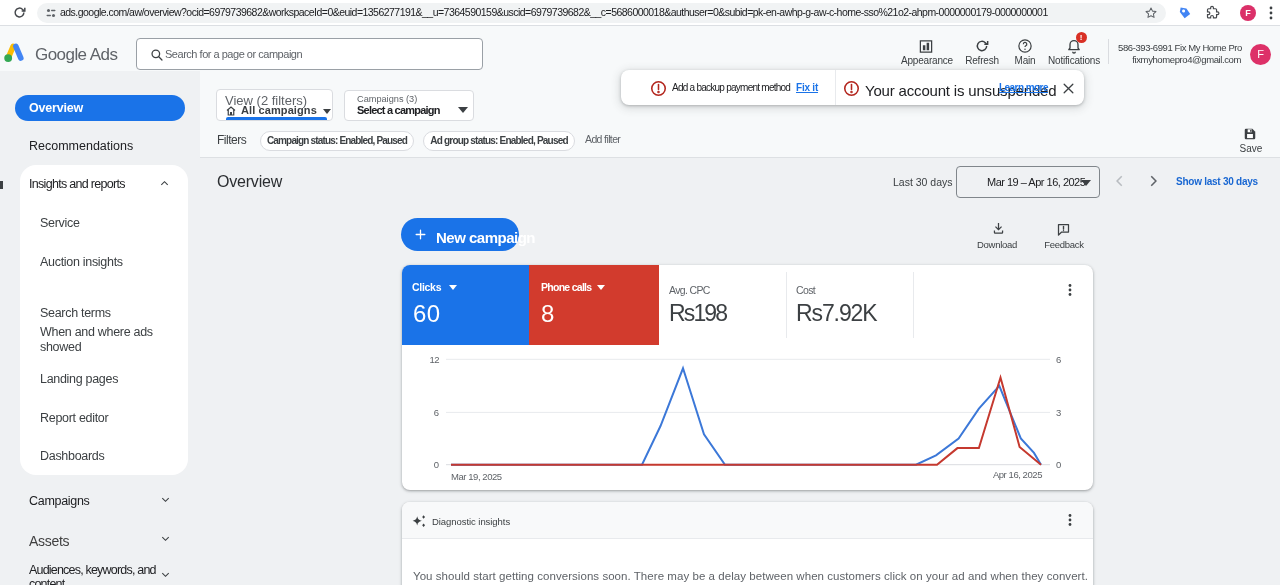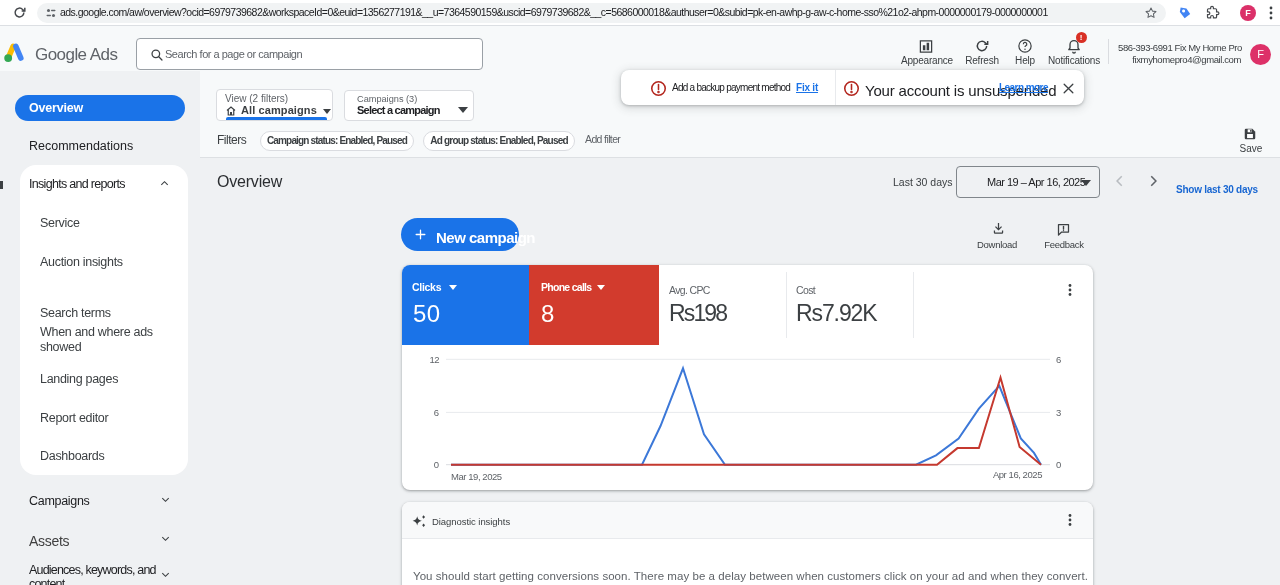--- a/index.html
+++ b/index.html
@@ -69,21 +69,21 @@
 <svg class="abs" style="left:974px;top:38px;" width="16" height="16" viewBox="0 0 24 24" fill="none" stroke="#3c4043" stroke-width="2.2">
   <path d="M19 12a7 7 0 1 1-2.05-4.95L20 10"></path>
   <path d="M15.5 9.5 H20.5 V4.5"></path>
 </svg>
 <div class="abs" style="left:957px;top:55px;width:50px;text-align:center;font-size:10px;color:#3c4043;letter-spacing:-0.2px;">Refresh</div>
 <svg class="abs" style="left:1017px;top:38px;" width="16" height="16" viewBox="0 0 24 24" fill="none" stroke="#3c4043" stroke-width="1.8">
   <circle cx="12" cy="12" r="9.2"></circle>
   <path d="M9.5 9.2a2.6 2.6 0 1 1 3.8 2.3c-.9.5-1.3 1-1.3 2"></path>
   <circle cx="12" cy="16.8" r="1.1" fill="#3c4043" stroke="none"></circle>
 </svg>
-<div class="abs" style="left:1004px;top:55px;width:42px;text-align:center;font-size:10px;color:#3c4043;letter-spacing:-0.2px;">Help</div>
+<div class="abs" style="left:1004px;top:55px;width:42px;text-align:center;font-size:10px;color:#3c4043;letter-spacing:-0.2px;">Main</div>
 <svg class="abs" style="left:1066px;top:38px;" width="16" height="16" viewBox="0 0 24 24" fill="none" stroke="#3c4043" stroke-width="2">
   <path d="M6 10a6 6 0 0 1 12 0v5l1.8 2.5H4.2L6 15z" stroke-linejoin="round"></path>
   <path d="M10 20.5a2 2 0 0 0 4 0"></path>
 </svg>
 <div class="abs" style="left:1075.5px;top:32px;width:11px;height:11px;border-radius:50%;background:#d93025;color:#fff;font-size:8px;font-weight:bold;text-align:center;line-height:11px;">!</div>
 <div class="abs" style="left:1035px;top:55px;width:78px;text-align:center;font-size:10px;color:#3c4043;letter-spacing:-0.2px;">Notifications</div>
 <div class="abs" style="left:1108px;top:39px;width:1px;height:25px;background:#dadce0;"></div>
 <div class="abs" style="left:1118px;top:42px;width:123px;text-align:right;font-size:9.5px;color:#3c4043;line-height:11.5px;letter-spacing:-0.4px;">586-393-6991 Fix My Home Pro<br>fixmyhomepro4@gmail.com</div>
 <div class="abs" style="left:1250px;top:43.5px;width:21px;height:21px;border-radius:50%;background:#dd3168;color:#fff;font-size:11px;text-align:center;line-height:21px;">F</div>
 
@@ -112,21 +112,21 @@
 <div class="abs" style="left:29px;top:532.5px;font-size:14px;color:#404040;letter-spacing:-0.3px;">Assets</div>
 <svg class="abs" style="left:160px;top:532.5px;" width="11" height="11" viewBox="0 0 24 24" fill="none" stroke="#3c4043" stroke-width="2.4">
     <path d="M5 9l7 7 7-7"></path>
   </svg>
 <div class="abs" style="left:29px;top:562.5px;font-size:12.5px;color:#202124;line-height:14px;letter-spacing:-0.8px;white-space:normal;width:160px;">Audiences, keywords, and content</div>
 <svg class="abs" style="left:160px;top:569px;" width="11" height="11" viewBox="0 0 24 24" fill="none" stroke="#3c4043" stroke-width="2.4">
     <path d="M5 9l7 7 7-7"></path>
   </svg>
 
 <div class="abs" style="left:216px;top:89px;width:117px;height:32px;background:#fff;border:1px solid #dadce0;border-radius:4px;">
-  <div class="abs" style="left:8px;top:2.5px;font-size:10px;color:#5f6368;letter-spacing:0px;">View (2 filters)</div>
+  <div class="abs" style="left:8px;top:2.5px;font-size:13px;color:#5f6368;letter-spacing:0px;">View (2 filters)</div>
   <svg class="abs" style="left:8px;top:14.5px;" width="12" height="12" viewBox="0 0 24 24" fill="none" stroke="#3c4043" stroke-width="2.4">
       <path d="M4 11l8-7 8 7"></path>
       <path d="M6.5 9.5V20h11V9.5"></path>
       <rect x="10" y="14" width="4" height="6" fill="#3c4043" stroke="none"></rect>
     </svg>
   <div class="abs" style="left:24px;top:14px;font-size:11px;color:#3c4043;font-weight:bold;letter-spacing:0.1px;">All campaigns</div>
   <div class="abs" style="left:106px;top:18.5px;width:0;height:0;border-left:4px solid transparent;border-right:4px solid transparent;border-top:5px solid #3c4043;"></div>
   <div class="abs" style="left:9px;bottom:0px;width:101px;height:3px;background:#1a73e8;border-radius:2px 2px 0 0;"></div>
 </div>
 <div class="abs" style="left:344px;top:90px;width:130px;height:31px;background:#fff;border:1px solid #dadce0;border-radius:4px;">
@@ -176,21 +176,21 @@
 <div class="abs" style="left:956px;top:166px;width:144px;height:32px;border:1px solid #80868b;border-radius:4px;">
   <div class="abs" style="left:10px;top:9px;font-size:11px;color:#202124;letter-spacing:-0.5px;margin-left:20px;">Mar 19 – Apr 16, 2025</div>
   <div class="abs" style="left:124px;top:13px;width:0;height:0;border-left:5px solid transparent;border-right:5px solid transparent;border-top:6px solid #3c4043;"></div>
 </div>
 <svg class="abs" style="left:1113px;top:174px;" width="14" height="14" viewBox="0 0 24 24" fill="none" stroke="#b8bcc0" stroke-width="2.6">
     <path d="M15 4l-8 8 8 8"></path>
   </svg>
 <svg class="abs" style="left:1146px;top:174px;" width="14" height="14" viewBox="0 0 24 24" fill="none" stroke="#5f6368" stroke-width="2.6">
     <path d="M9 4l8 8-8 8"></path>
   </svg>
-<div class="abs" style="left:1176px;top:176px;font-size:10px;color:#1967d2;font-weight:bold;letter-spacing:-0.25px;margin-top:8px;">Show last 30 days</div>
+<div class="abs" style="left:1176px;top:176px;font-size:10px;color:#1967d2;font-weight:bold;letter-spacing:-0.25px;">Show last 30 days</div>
 
 <div class="abs" style="left:401px;top:218px;width:118px;height:33px;border-radius:17px;background:#1a73e8;color:#fff;">
   <svg class="abs" style="left:13px;top:10px;" width="13" height="13" viewBox="0 0 24 24" fill="none" stroke="#fff" stroke-width="2.4" stroke-linecap="round">
       <path d="M12 4v16M4 12h16"></path>
     </svg>
   <div class="abs" style="left:35px;top:11px;font-size:15px;font-weight:bold;letter-spacing:-0.5px;">New campaign</div>
 </div>
 <svg class="abs" style="left:991px;top:221px;" width="15" height="15" viewBox="0 0 24 24" fill="#3c4043">
   <path d="M11 3h2v8.5l3.2-3.2 1.4 1.4L12 15.3 6.4 9.7l1.4-1.4 3.2 3.2z"></path>
   <path d="M4.5 15h2v3.5h11V15h2v3.5a2 2 0 0 1-2 2h-11a2 2 0 0 1-2-2z"></path>
@@ -200,21 +200,21 @@
   <path d="M4 4h16v12H9l-5 5z" stroke-linejoin="round"></path>
   <path d="M12 7.2v4.2" stroke-linecap="round" stroke-width="2.2"></path>
     <circle cx="12" cy="13.8" r="1.1" fill="#3c4043" stroke="none"></circle>
 </svg>
 <div class="abs" style="left:1034px;top:239px;width:60px;text-align:center;font-size:9.5px;color:#3c4043;letter-spacing:-0.3px;">Feedback</div>
 
 <div class="abs" style="left:402px;top:265px;width:691px;height:225px;background:#fff;border-radius:8px;box-shadow:0 1px 2px rgba(60,64,67,.3),0 1px 3px 1px rgba(60,64,67,.15);overflow:hidden;">
   <div class="abs" style="left:0;top:0;width:127px;height:80px;background:#1a73e8;color:#fff;">
     <div class="abs" style="left:10px;top:16px;font-size:10.5px;font-weight:bold;letter-spacing:-0.29px;">Clicks</div>
     <div class="abs" style="left:47px;top:20px;width:0;height:0;border-left:4.5px solid transparent;border-right:4.5px solid transparent;border-top:5.5px solid #fff;"></div>
-    <div class="abs" style="left:11px;top:34.5px;font-size:24px;letter-spacing:0.3px;">50</div>
+    <div class="abs" style="left:11px;top:34.5px;font-size:24px;letter-spacing:0.3px;">60</div>
   </div>
   <div class="abs" style="left:127px;top:0;width:130px;height:80px;background:#d23b2d;color:#fff;">
     <div class="abs" style="left:12px;top:16px;font-size:10.5px;font-weight:bold;letter-spacing:-0.72px;">Phone calls</div>
     <div class="abs" style="left:68px;top:20px;width:0;height:0;border-left:4.5px solid transparent;border-right:4.5px solid transparent;border-top:5.5px solid #fff;"></div>
     <div class="abs" style="left:12px;top:34.5px;font-size:24px;">8</div>
   </div>
   <div class="abs" style="left:267px;top:19px;font-size:10.5px;color:#5f6368;letter-spacing:-0.65px;">Avg. CPC</div>
   <div class="abs" style="left:267px;top:34.5px;font-size:23px;color:#3c4043;letter-spacing:-1.85px;">Rs198</div>
   <div class="abs" style="left:384px;top:7px;width:1px;height:66px;background:#e8eaed;"></div>
   <div class="abs" style="left:394px;top:19px;font-size:10.5px;color:#5f6368;letter-spacing:-0.6px;">Cost</div>

